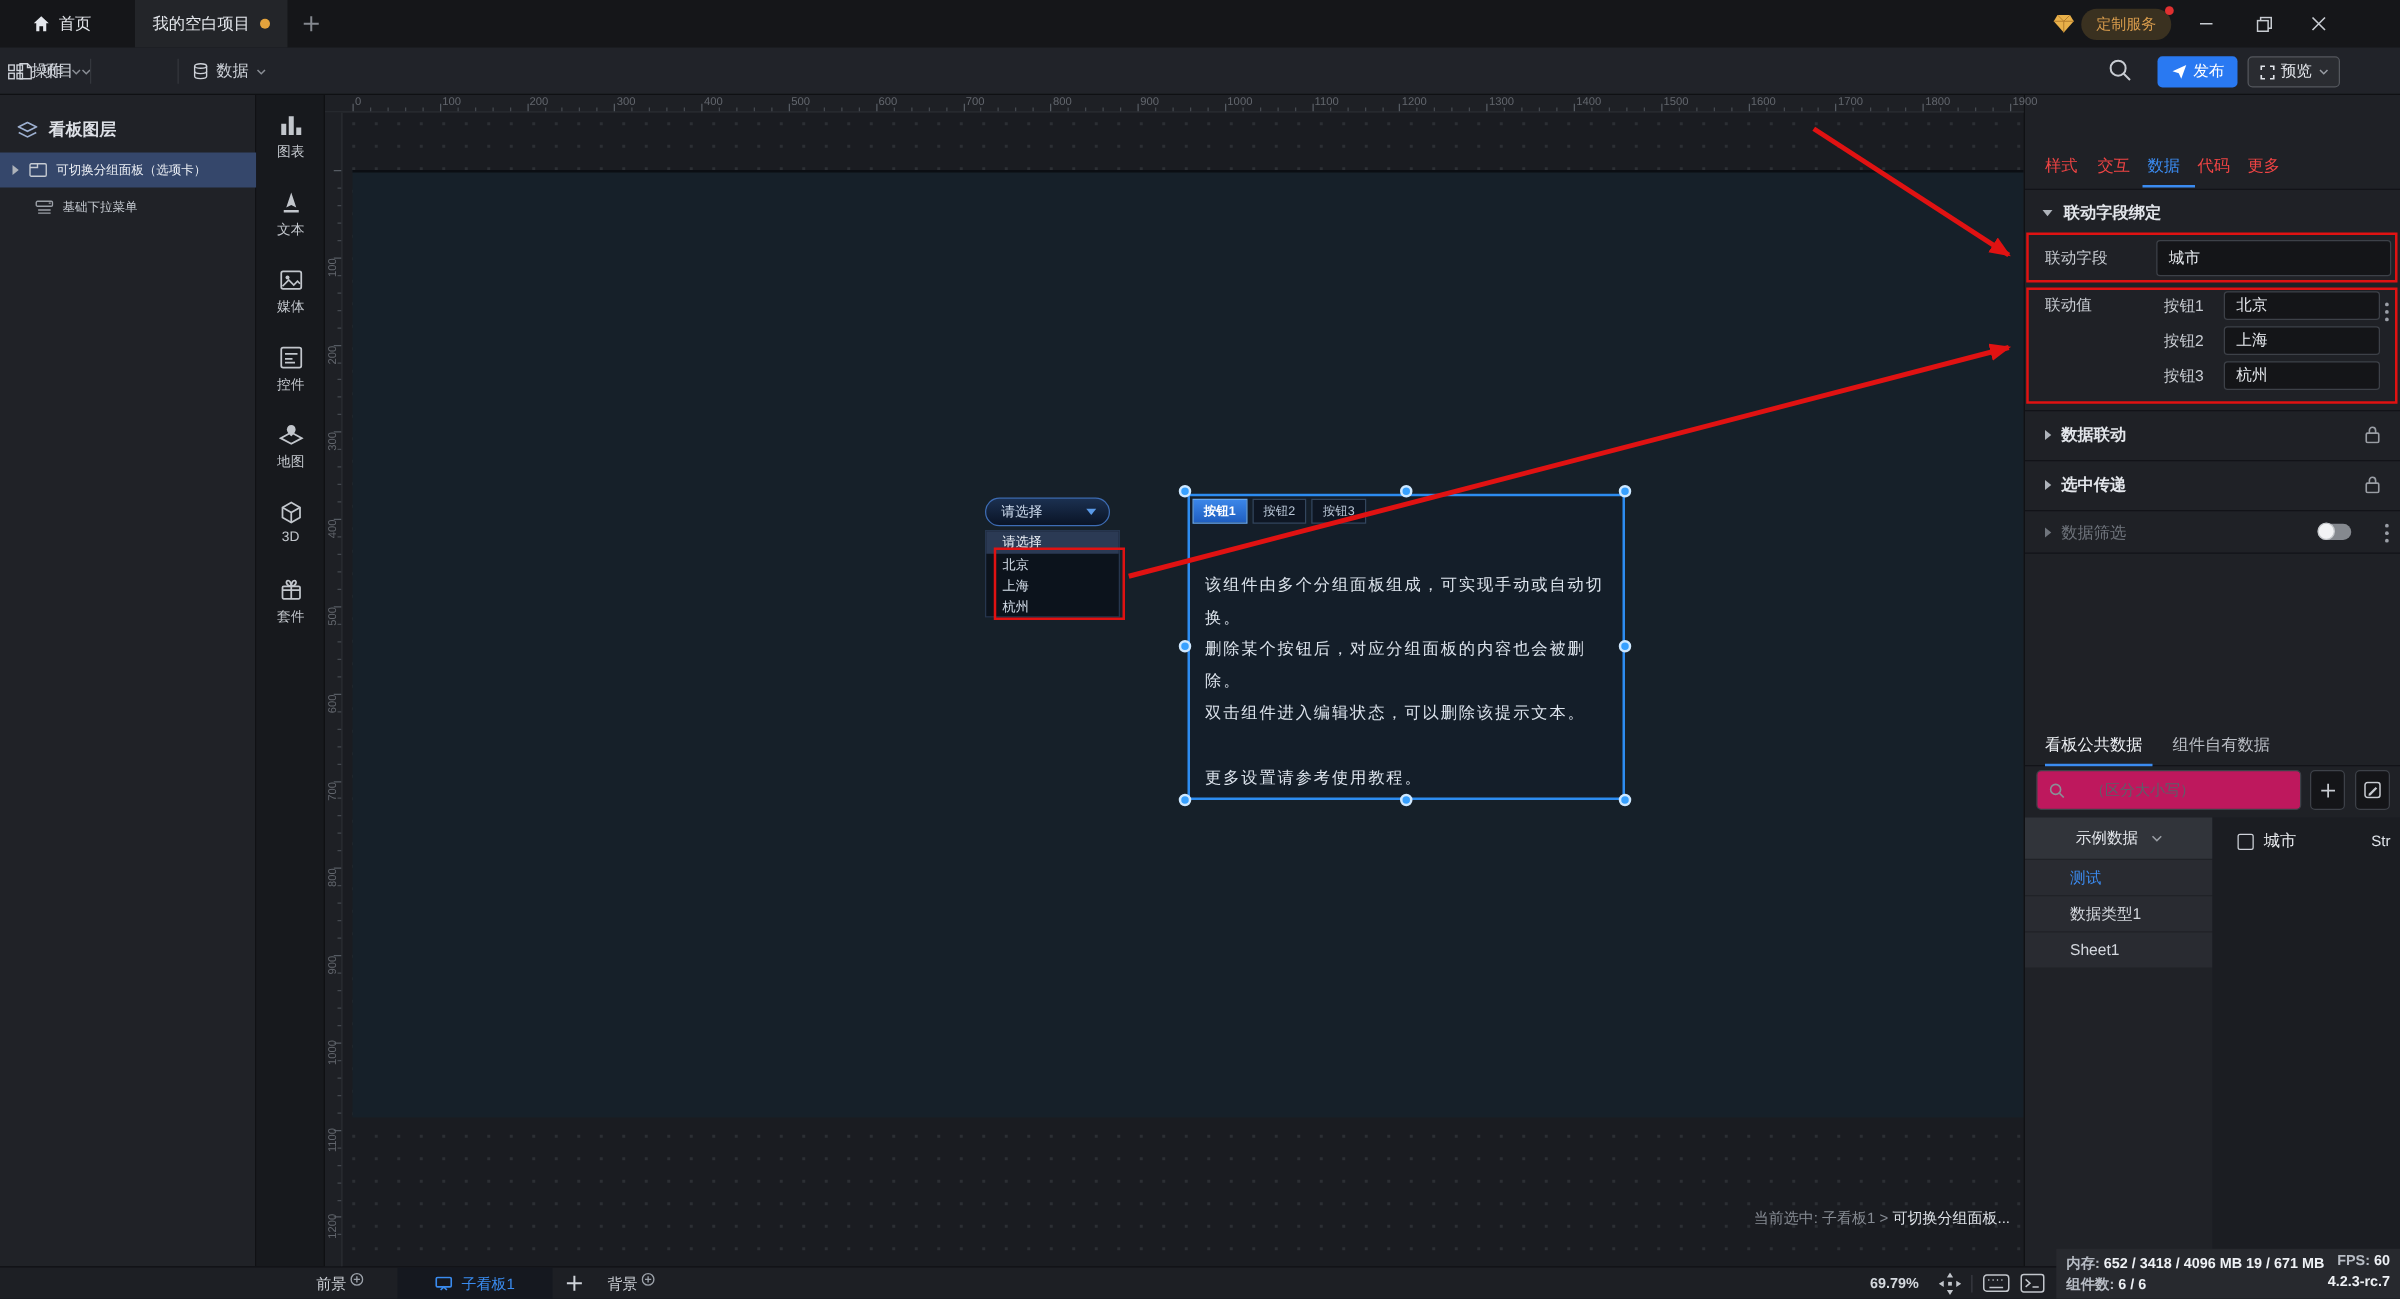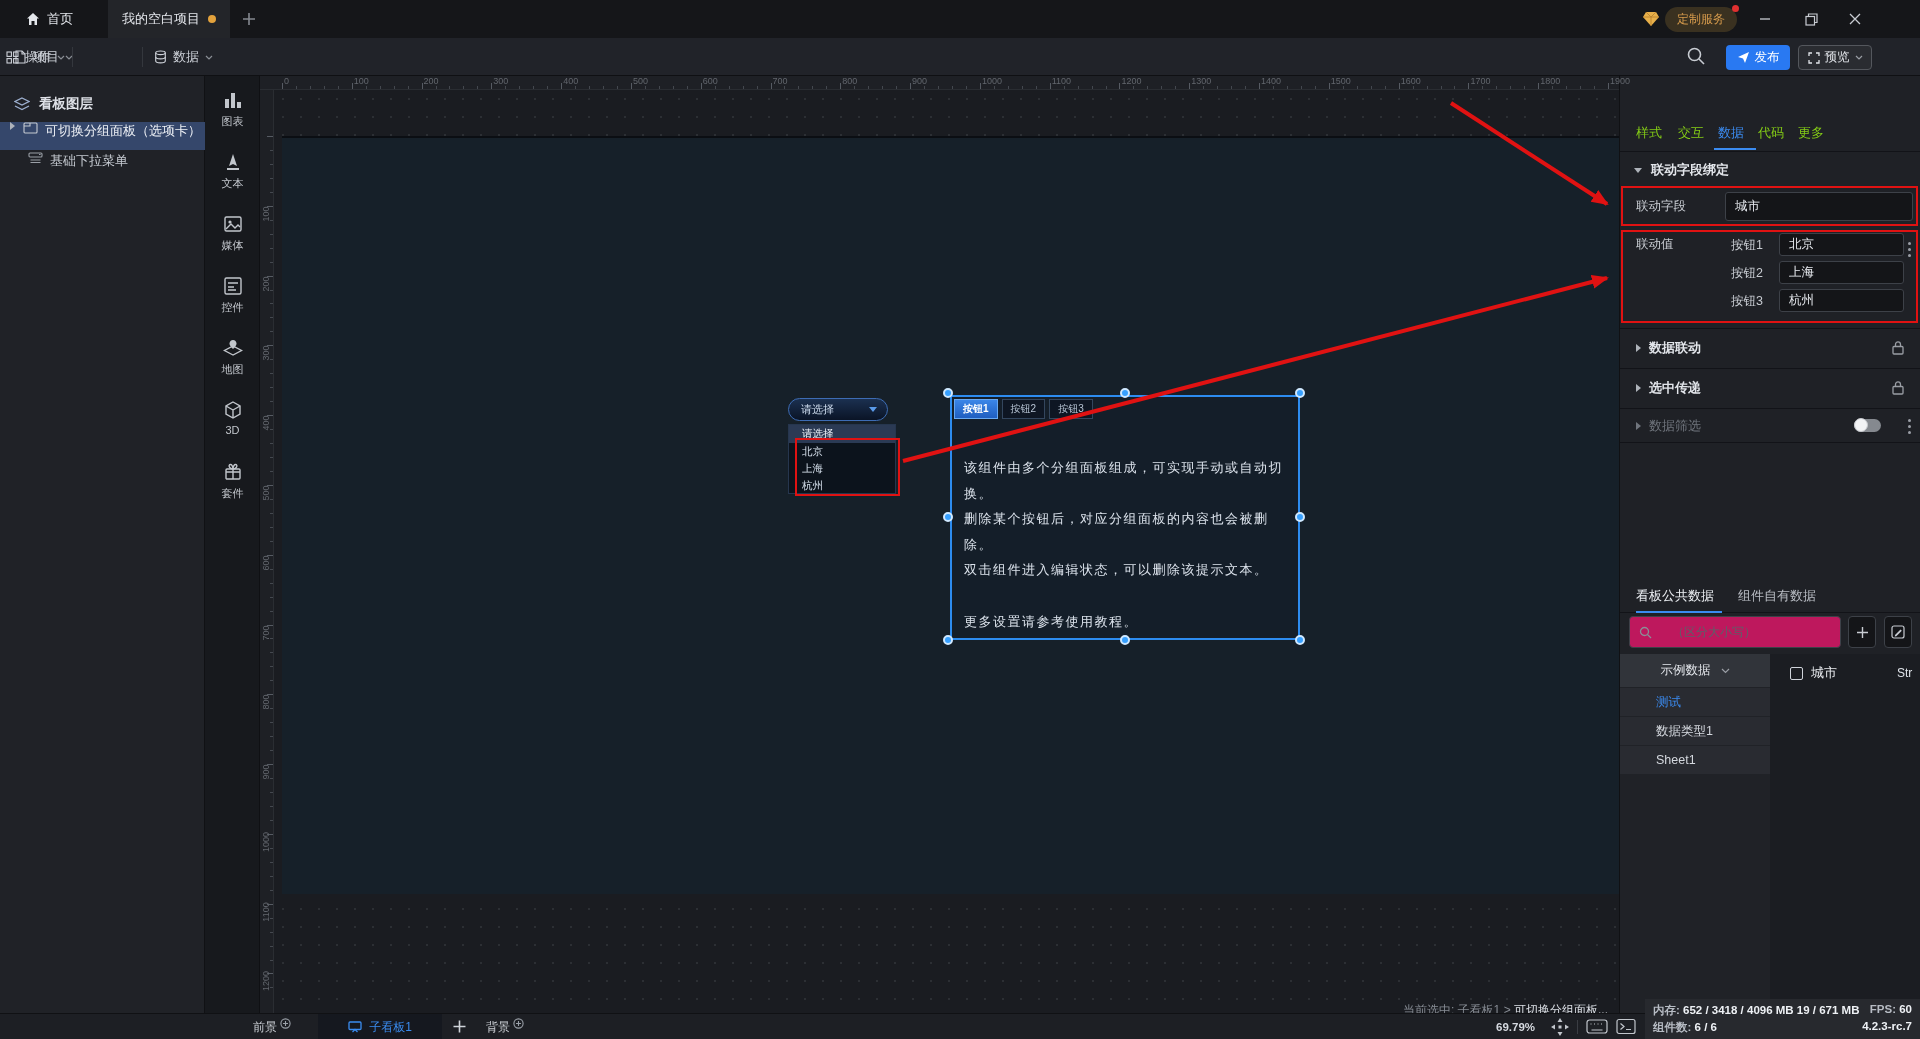--- a/index.html
+++ b/index.html
@@ -25,21 +25,21 @@
 .menu-item:nth-of-type(1){left:8px;}.menu-item:nth-of-type(2){left:78px;}.menu-item:nth-of-type(3){left:148px;}
 .menu-sep{position:absolute;top:9px;width:1px;height:20px;background:#34373d;}
 .msep1{left:72px;}.msep2{left:142px;}
 .search-ico{position:absolute;left:1686px;top:8px;width:22px;height:22px;}
 .pub-btn{position:absolute;left:1726px;top:7px;width:64px;height:25px;background:#2979f2;border-radius:4px;display:flex;align-items:center;justify-content:center;gap:5px;font-size:12.5px;color:#fff;}
 .prev-btn{position:absolute;left:1798px;top:7px;width:74px;height:25px;background:#2a2c31;border:1px solid #54575d;border-radius:4px;display:flex;align-items:center;justify-content:center;gap:5px;font-size:12.5px;color:#e2e5ea;}
 
 
 .layers{position:absolute;left:0;top:76px;width:205px;height:937px;background:#202227;border-right:1px solid #101114;}
 .layers-head{position:absolute;left:0;top:14px;height:28px;display:flex;align-items:center;gap:9px;padding-left:14px;font-size:13.5px;font-weight:bold;color:#dde0e6;}
-.layer-item{position:absolute;left:0;width:205px;height:28px;display:flex;align-items:flex-start;font-size:13px;white-space:nowrap;overflow:hidden;}
+.layer-item{position:absolute;left:0;width:205px;height:28px;display:flex;align-items:center;font-size:10px;white-space:nowrap;overflow:hidden;}
 .layer-item.sel{top:46px;background:#35476b;color:#eef1f6;}
 .layer-item.plain{top:76px;color:#c6cbd2;}
 .tri-r{width:0;height:0;border-left:5px solid #aeb3ba;border-top:4px solid transparent;border-bottom:4px solid transparent;margin:0 8px 0 10px;}
 .layer-ico{margin:0 7px 0 28px;}
 .layer-item.sel .layer-ico{margin-left:0;}
 
 
 .ctool{position:absolute;left:205px;top:76px;width:55px;height:937px;background:#17191d;border-right:1px solid #0f1013;}
 .ctool-item{position:absolute;left:0;width:55px;height:56px;display:flex;flex-direction:column;align-items:center;gap:4px;color:#c2c6cc;}
 .ctool-item span{font-size:11px;color:#c2c6cc;}
@@ -49,21 +49,21 @@
 .ruler-top{position:absolute;left:260px;top:76px;width:1359px;height:14px;background:#1e2025;border-bottom:1px solid #2a2d32;z-index:5;}
 .ruler-left{position:absolute;left:260px;top:90px;width:14px;height:923px;background:#1e2025;border-right:1px solid #2a2d32;z-index:5;}
 .tick-v{position:absolute;bottom:0;width:1px;height:3px;background:#44484f;}
 .tick-v.major{height:6px;background:#565b63;}
 .tick-h{position:absolute;right:0;height:1px;width:3px;background:#44484f;}
 .tick-h.major{width:6px;background:#565b63;}
 .rlabel{position:absolute;top:0;transform:translateX(2px);font-size:9px;color:#62666d;}
 .rlabel-v{position:absolute;left:6px;transform:translate(-50%,3px) rotate(-90deg);transform-origin:center;font-size:9px;color:#62666d;}
 .dots{position:absolute;left:274px;top:90px;width:1345px;height:923px;background-image:radial-gradient(#2c2f34 1.2px,transparent 1.2px);background-size:18px 18px;}
 .artboard{position:absolute;left:282px;top:136px;width:1337px;height:758px;background:#162029;border-top:2px solid #0b0e13;}
-.crumb{position:absolute;left:1380px;top:966px;width:228px;text-align:right;font-size:12px;white-space:nowrap;margin-top:36px;}
+.crumb{position:absolute;left:1380px;top:966px;width:228px;text-align:right;font-size:12px;white-space:nowrap;}
 .crumb .muted{color:#878c94;}
 .crumb .cur{color:#dde1e7;}
 
 
 .dd-btn{position:absolute;left:788px;top:398px;width:100px;height:23px;border-radius:12px;background:linear-gradient(#1b3050,#0a1426);border:1px solid #3d6cb4;display:flex;align-items:center;font-size:11px;color:#d0def0;padding:0 10px 0 12px;z-index:3;}
 .dd-caret{margin-left:auto;width:0;height:0;border-top:5px solid #5a9ae8;border-left:4px solid transparent;border-right:4px solid transparent;}
 .dd-menu{position:absolute;left:788px;top:424px;width:108px;height:70px;background:#0c131c;border:1px solid #26364e;z-index:3;}
 .dd-head{height:18px;background:#2b3a54;color:#eef3f9;font-size:10.5px;display:flex;align-items:center;padding-left:13px;}
 .dd-opt{height:17px;color:#d8e2ee;font-size:10.5px;display:flex;align-items:center;padding-left:13px;}
 
@@ -75,21 +75,21 @@
 .tp-body{position:absolute;left:12px;top:58px;width:330px;font-size:13px;line-height:25.5px;letter-spacing:1.5px;color:#dce3ec;}
 .tp-body .gap{margin-top:26px;}
 .handle{position:absolute;width:10px;height:10px;border-radius:50%;background:#37a0ff;border:2px solid #cfe8ff;z-index:4;}
 
 
 .inspector{position:absolute;left:1619px;top:76px;width:301px;height:937px;background:#1f2126;border-left:1px solid #101114;}
 .statebar{position:absolute;left:0;top:0;width:301px;height:37px;border-bottom:1px solid #121318;display:flex;align-items:center;font-size:13px;color:#ced2d9;padding-left:16px;}
 .statebar .plus{position:absolute;right:58px;top:11px;}
 .statebar .chev{position:absolute;right:20px;top:13px;}
 .itabs{position:absolute;left:0;top:37px;width:301px;height:39px;border-bottom:1px solid #121318;}
-.itab{position:absolute;top:0;height:39px;display:flex;align-items:center;font-size:13px;color:#84cc16;}
+.itab{position:absolute;top:0;height:39px;display:flex;align-items:center;font-size:13px;color:#ef4444;}
 .itab.active{color:#3b8bf0;}
 .itab-ul{position:absolute;left:94px;top:35px;width:42px;height:2px;background:#3b8bf0;}
 .isec-head{position:absolute;left:0;width:301px;height:32px;display:flex;align-items:center;font-size:13px;font-weight:bold;color:#e2e5ea;}
 .tri-d{width:0;height:0;border-top:5px solid #aeb3ba;border-left:4px solid transparent;border-right:4px solid transparent;margin:0 9px 0 14px;}
 .kebab{position:absolute;right:10px;width:4px;display:flex;flex-direction:column;gap:3px;align-items:center;}
 .kebab i{width:3px;height:3px;border-radius:50%;background:#9b9fa7;}
 .ifield-row{position:absolute;left:0;top:112px;width:301px;height:40px;}
 .ilabel{position:absolute;left:16px;top:10px;font-size:12.5px;color:#c8ccd2;}
 .iinput{position:absolute;background:#141518;border:1px solid #3d4148;border-radius:3px;color:#e8ebf0;font-size:12.5px;display:flex;align-items:center;padding-left:9px;}
 .ival-block{position:absolute;left:0;top:152px;width:301px;height:96px;}

